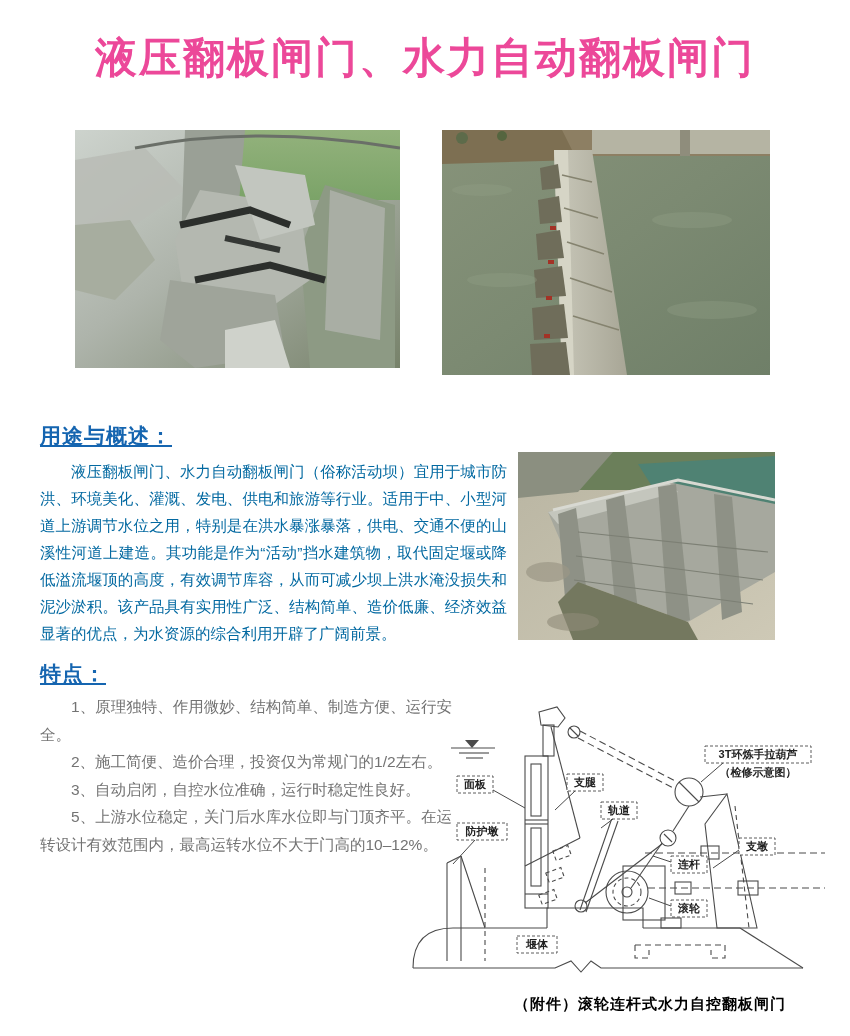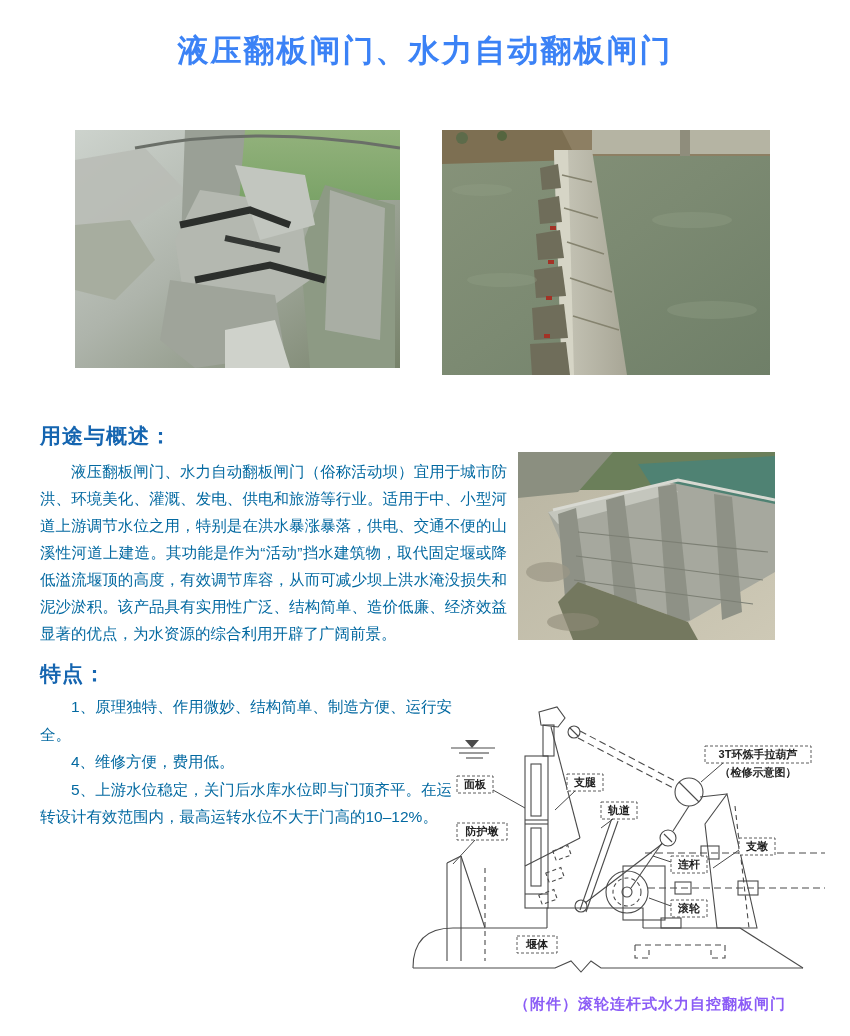--- a/index.html
+++ b/index.html
@@ -3,43 +3,44 @@
 <meta charset="utf-8">
 <style>
   html,body{margin:0;padding:0;}
   body{
     width:850px;height:1036px;position:relative;background:#ffffff;
     font-family:"Liberation Sans","DejaVu Sans",sans-serif;
     color:#333;overflow:hidden;
   }
   .page-title{
     position:absolute;left:0;top:30px;width:850px;text-align:center;
-    font-size:31px;font-weight:bold;color:#3b82f6;letter-spacing:2px;
+    font-size:42px;font-weight:bold;color:#ec4899;letter-spacing:2px;
   }
   .photo{position:absolute;overflow:hidden;}
   .photo svg{display:block;}
   .sec-head{
     position:absolute;font-size:21px;font-weight:bold;color:#1565b0;
     letter-spacing:1px;
+    text-decoration:underline;
   }
   .body-par{
     position:absolute;left:40px;width:467px;
     font-size:15.5px;line-height:27px;color:#0369a1;
     text-align:justify;text-indent:2em;
   }
   .feature-list{position:absolute;left:40px;top:693px;width:412px;}
   .feature-item{
-    font-size:15.5px;line-height:27.5px;color:#0369a1;
+    font-size:15.5px;line-height:27.5px;color:#737373;
     text-align:justify;text-indent:2em;margin:0;
   }
   .diagram{position:absolute;left:405px;top:698px;width:445px;height:290px;}
   .diagram svg{display:block;}
   .diag-caption{
     position:absolute;left:455px;top:995px;width:390px;text-align:center;
-    font-size:15px;font-weight:bold;color:#8b5cf6;letter-spacing:1px;
+    font-size:15px;font-weight:bold;color:#000000;letter-spacing:1px;
   }
   
   .dlabel{font-size:11px;fill:#222;font-weight:bold;}
   .dnote{font-size:11px;fill:#222;font-weight:bold;}
 </style>
 </head>
 <body>
 
 <div class="page-title">液压翻板闸门、水力自动翻板闸门</div>
 
@@ -160,21 +161,22 @@
     <polygon points="60,130 170,170 180,188 55,188 40,150" fill="#74785f"></polygon>
     <ellipse cx="30" cy="120" rx="22" ry="10" fill="#9b9786" opacity="0.7"></ellipse>
     <ellipse cx="55" cy="170" rx="26" ry="9" fill="#8f8b78" opacity="0.6"></ellipse>
   </svg>
 </div>
 
 <div class="sec-head" style="left:40px;top:660px;">特点：</div>
 
 <div class="feature-list">
   <p class="feature-item">1、原理独特、作用微妙、结构简单、制造方便、运行安全。</p>
-  <p class="feature-item">4、维修方便，费用低。</p>
+  <p class="feature-item">2、施工简便、造价合理，投资仅为常规门的1/2左右。</p>
+  <p class="feature-item">3、自动启闭，自控水位准确，运行时稳定性良好。</p>
   <p class="feature-item">5、上游水位稳定，关门后水库水位即与门顶齐平。在运转设计有效范围内，最高运转水位不大于门高的10–12%。</p>
 </div>
 
 <div class="diagram">
   <svg width="445" height="290" viewBox="0 0 445 290">
     <g stroke="#4a4a4a" stroke-width="1.1" fill="none">
 
       <polygon points="60,42 74,42 67,50" fill="#4a4a4a" stroke="none"></polygon>
       <line x1="46" y1="50" x2="90" y2="50"></line>
       <line x1="54" y1="55" x2="84" y2="55"></line>

